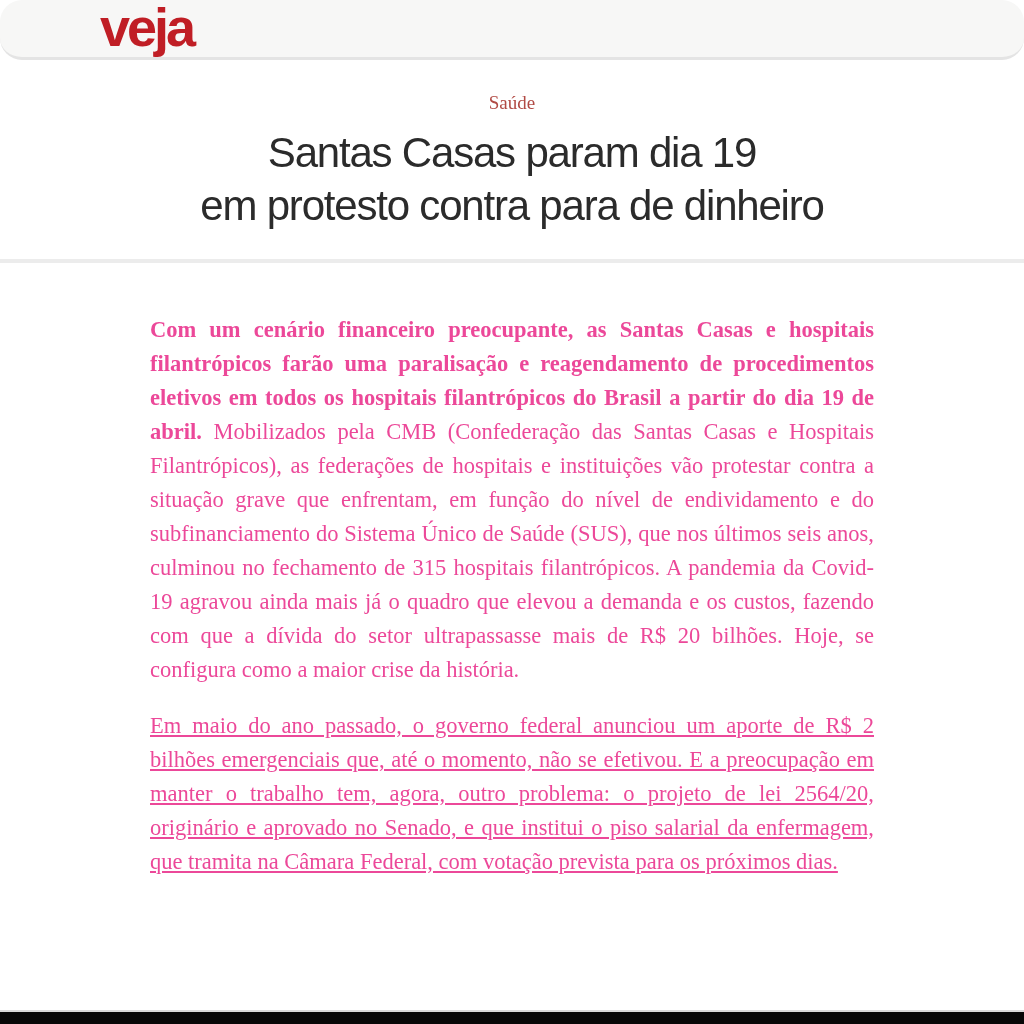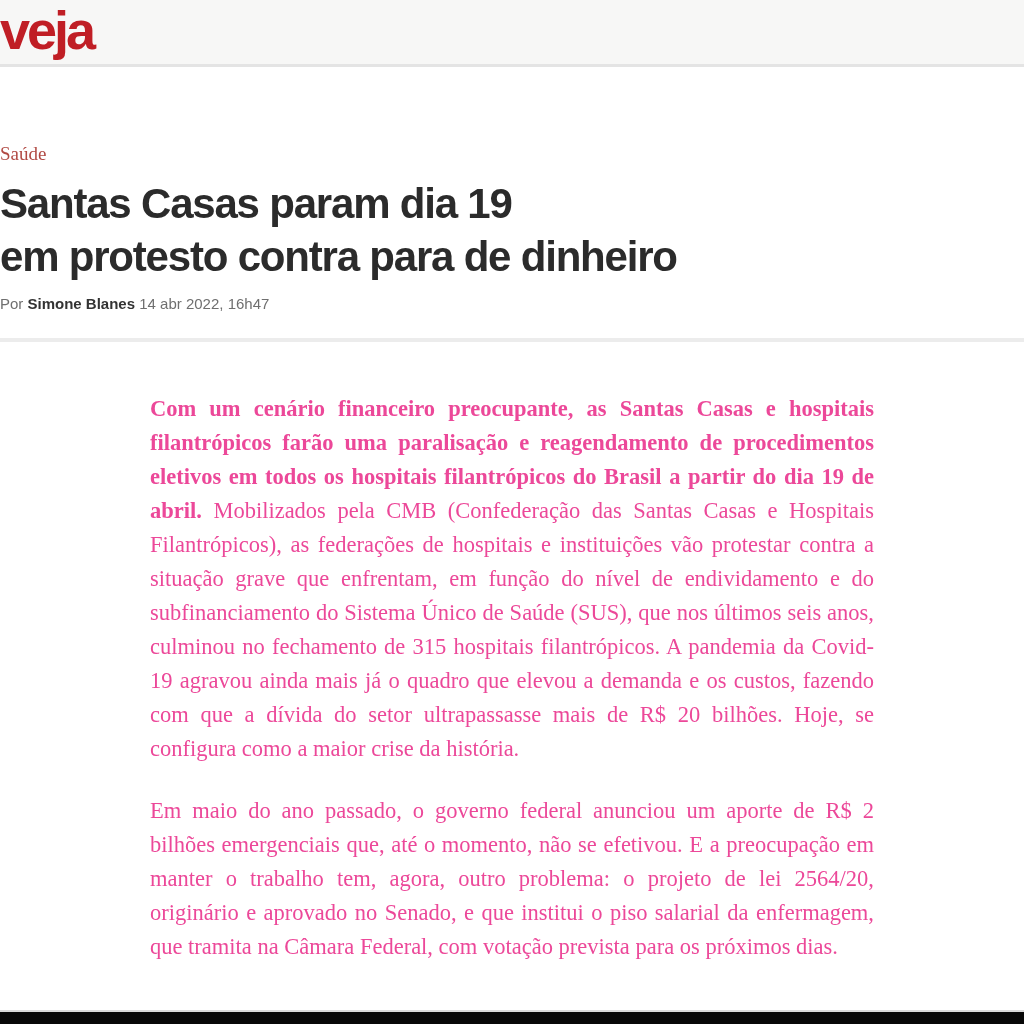--- a/index.html
+++ b/index.html
@@ -5,53 +5,55 @@
   * { margin: 0; padding: 0; box-sizing: border-box; }
   html, body {
     width: 1024px; height: 1024px;
     background: #ffffff;
     overflow: hidden;
     font-family: "Liberation Sans", sans-serif;
   }
 
   
   .site-header {
-    height: 67px;
+    height: 60px;
     background: #f7f7f6;
     border-bottom: 3px solid #e4e4e4;
     display: flex;
     align-items: center;
+    padding-left: 100px;
+    border-radius: 22px;
   }
   .logo {
     font-family: "Liberation Sans", sans-serif;
     font-weight: bold;
     font-size: 54px;
     line-height: 1;
     letter-spacing: -3px;
     color: #c01e25;
     text-decoration: none;
     transform: translateY(-2px);
   }
 
   
   .article-header {
-    padding-top: 56px;
-    margin-top: 20px;
+    text-align: center;
+    padding-top: 32px;
   }
   .category {
     font-family: "Liberation Serif", serif;
     font-size: 19px;
     color: #b14a44;
     text-decoration: none;
     display: inline-block;
   }
   .headline {
     margin-top: 12px;
     font-family: "Liberation Sans", sans-serif;
-    font-weight: bold;
+    font-weight: normal;
     font-size: 42px;
     line-height: 1.27;
     letter-spacing: -1.2px;
     color: #2b2b2b;
   }
   .headline span { display: block; }
   .subtitle {
     margin: 14px auto 0;
     max-width: 906px;
     font-family: "Liberation Serif", serif;
@@ -81,21 +83,21 @@
   
   .article-body {
     width: 724px;
     margin: 50px auto 0;
     font-family: "Liberation Serif", serif;
     font-size: 22.5px;
     line-height: 34px;
     color: #ec4899;
     text-align: justify;
   }
-  .article-body p + p { margin-top: 28px; }
+  .article-body p + p { margin-top: 22px; text-decoration: underline; }
   .lead-bold { font-weight: bold; }
 
   
   .bottom-bar {
     position: absolute;
     left: 0; bottom: 0;
     width: 1024px;
     height: 14px;
     background: #070707;
     border-top: 2px solid #d9d9d9;
@@ -111,23 +113,20 @@
 <main>
   <div class="article-header">
     <a class="category" href="#">Saúde</a>
 
     <h1 class="headline">
       <span>Santas Casas param dia 19</span>
       <span>em protesto contra para de dinheiro</span>
     </h1>
 
 
-    <div class="byline">
-      <span>Por </span><a class="author" href="#">Simone Blanes</a><span> 14 abr 2022, 16h47</span>
-    </div>
   </div>
 
   <hr class="section-divider">
 
   <article class="article-body">
     <p>
       <span class="lead-bold">Com um cenário financeiro preocupante, as Santas Casas e hospitais filantrópicos farão uma paralisação e reagendamento de procedimentos eletivos em todos os hospitais filantrópicos do Brasil a partir do dia 19 de abril.</span><span> Mobilizados pela CMB (Confederação das Santas Casas e Hospitais Filantrópicos), as federações de hospitais e instituições vão protestar contra a situação grave que enfrentam, em função do nível de endividamento e do subfinanciamento do Sistema Único de Saúde (SUS), que nos últimos seis anos, culminou no fechamento de 315 hospitais filantrópicos. A pandemia da Covid-19 agravou ainda mais já o quadro que elevou a demanda e os custos, fazendo com que a dívida do setor ultrapassasse mais de R$ 20 bilhões. Hoje, se configura como a maior crise da história.</span>
     </p>
     <p>Em maio do ano passado, o governo federal anunciou um aporte de R$ 2 bilhões emergenciais que, até o momento, não se efetivou. E a preocupação em manter o trabalho tem, agora, outro problema: o projeto de lei 2564/20, originário e aprovado no Senado, e que institui o piso salarial da enfermagem, que tramita na Câmara Federal, com votação prevista para os próximos dias.</p>
   </article>

